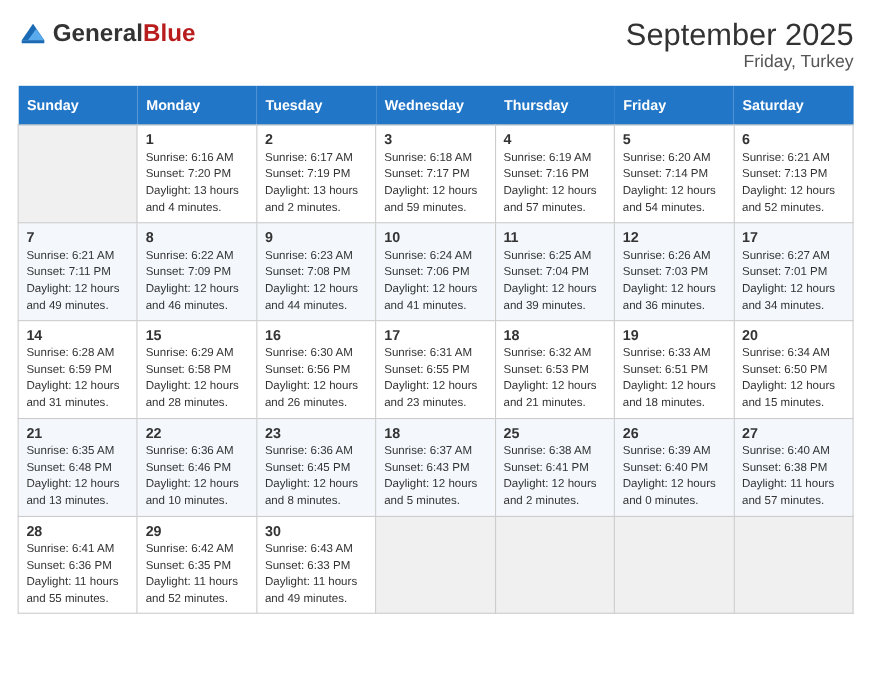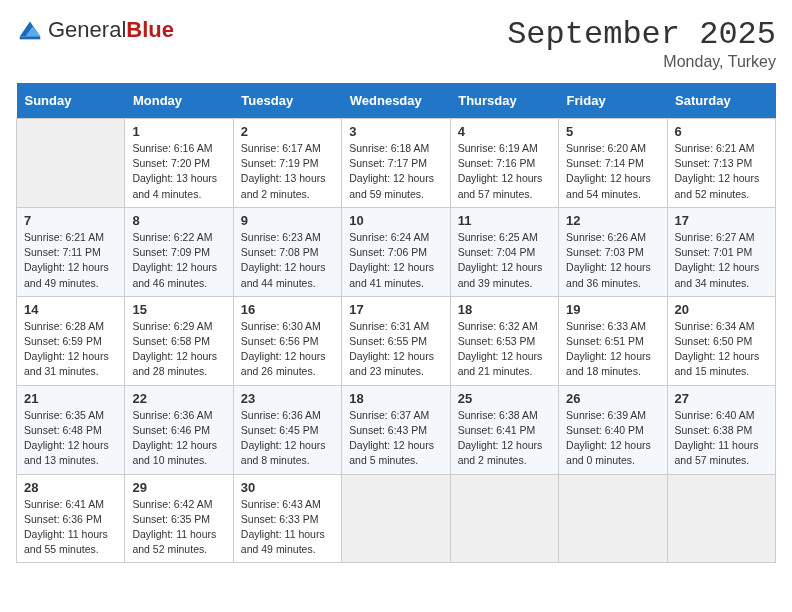--- a/index.html
+++ b/index.html
@@ -18,24 +18,23 @@
     }
     .logo-icon {
       width: 28px;
       height: 28px;
       margin-right: 4px;
     }
     .title-area {
       text-align: right;
     }
     .month-title {
-      font-size: 32px;
+      font-size: 28px;
       font-weight: normal;
       color: #333;
-      font-family: Liberation Mono, monospace;
     }
     .subtitle {
       font-size: 16px;
       color: #555;
     }
     table {
       width: 100%;
       border-collapse: collapse;
       font-size: 11px;
     }
@@ -85,21 +84,21 @@
     .logo-row {
       display: flex;
       align-items: center;
     }
     .logo-blue-text {
       color: #b91c1c;
       font-weight: bold;
       font-size: 22px;
     }
     .logo-general-text {
-      font-weight: normal;
+      font-weight: bold;
       font-size: 22px;
       color: #333;
     }
   </style>
 </head>
 <body>
 
 <div class="header">
   <div class="logo-wrapper">
     <div class="logo-row">
@@ -107,21 +106,21 @@
         <polygon points="4,22 15,6 26,22" fill="#1a6ab5"></polygon>
         <polygon points="10,22 18,11 26,22" fill="#5aaaee"></polygon>
         <rect x="4" y="22" width="22" height="3" fill="#1a6ab5"></rect>
       </svg>
       <span class="logo-general-text">General</span>
         <span class="logo-blue-text">Blue</span>
     </div>
   </div>
   <div class="title-area">
     <div class="month-title">September 2025</div>
-    <div class="subtitle">Monday, Turkey</div>
+    <div class="subtitle">Friday, Turkey</div>
   </div>
 </div>
 
 <table>
   <thead>
     <tr>
     <th>Sunday</th>
         <th>Monday</th>
         <th>Tuesday</th>
         <th>Wednesday</th>

